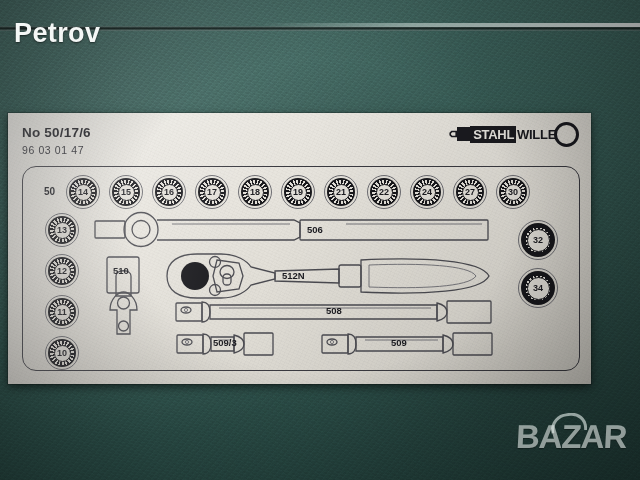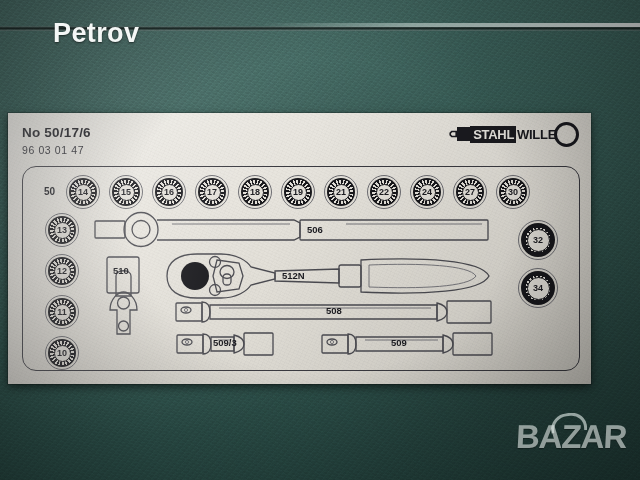--- a/index.html
+++ b/index.html
@@ -28,21 +28,21 @@
       opacity:.9;}
   #bg-seam-gloss{position:absolute;left:260px;right:0;top:23px;height:4px;
       background:linear-gradient(90deg,rgba(255,255,255,0),rgba(230,245,240,.55) 40%,rgba(255,255,255,.85));
       filter:blur(.6px);}
   #bg-vig{position:absolute;inset:0;pointer-events:none;
       background:radial-gradient(ellipse at 50% 45%, rgba(0,0,0,0) 42%, rgba(0,0,0,.42) 100%);}
 
   
   #wm-petrov{position:absolute;left:14px;top:18px;color:#f4f7f6;
       font-size:27px;font-weight:bold;letter-spacing:.4px;
-      text-shadow:0 1px 2px rgba(0,0,0,.55);margin-left:39px;}
+      text-shadow:0 1px 2px rgba(0,0,0,.55);}
   #wm-bazar{position:absolute;right:14px;bottom:24px;
       font-size:33px;font-weight:bold;letter-spacing:-1px;
       color:rgba(226,236,232,.62);
       text-shadow:0 1px 1px rgba(0,0,0,.35);
       transform:skewX(-3deg);}
   #wm-bazar .arc{position:absolute;right:40px;top:-5px;width:30px;height:16px;
       border:3px solid rgba(226,236,232,.62);border-bottom:none;
       border-radius:16px 16px 0 0;transform:rotate(-6deg);}
 
   

